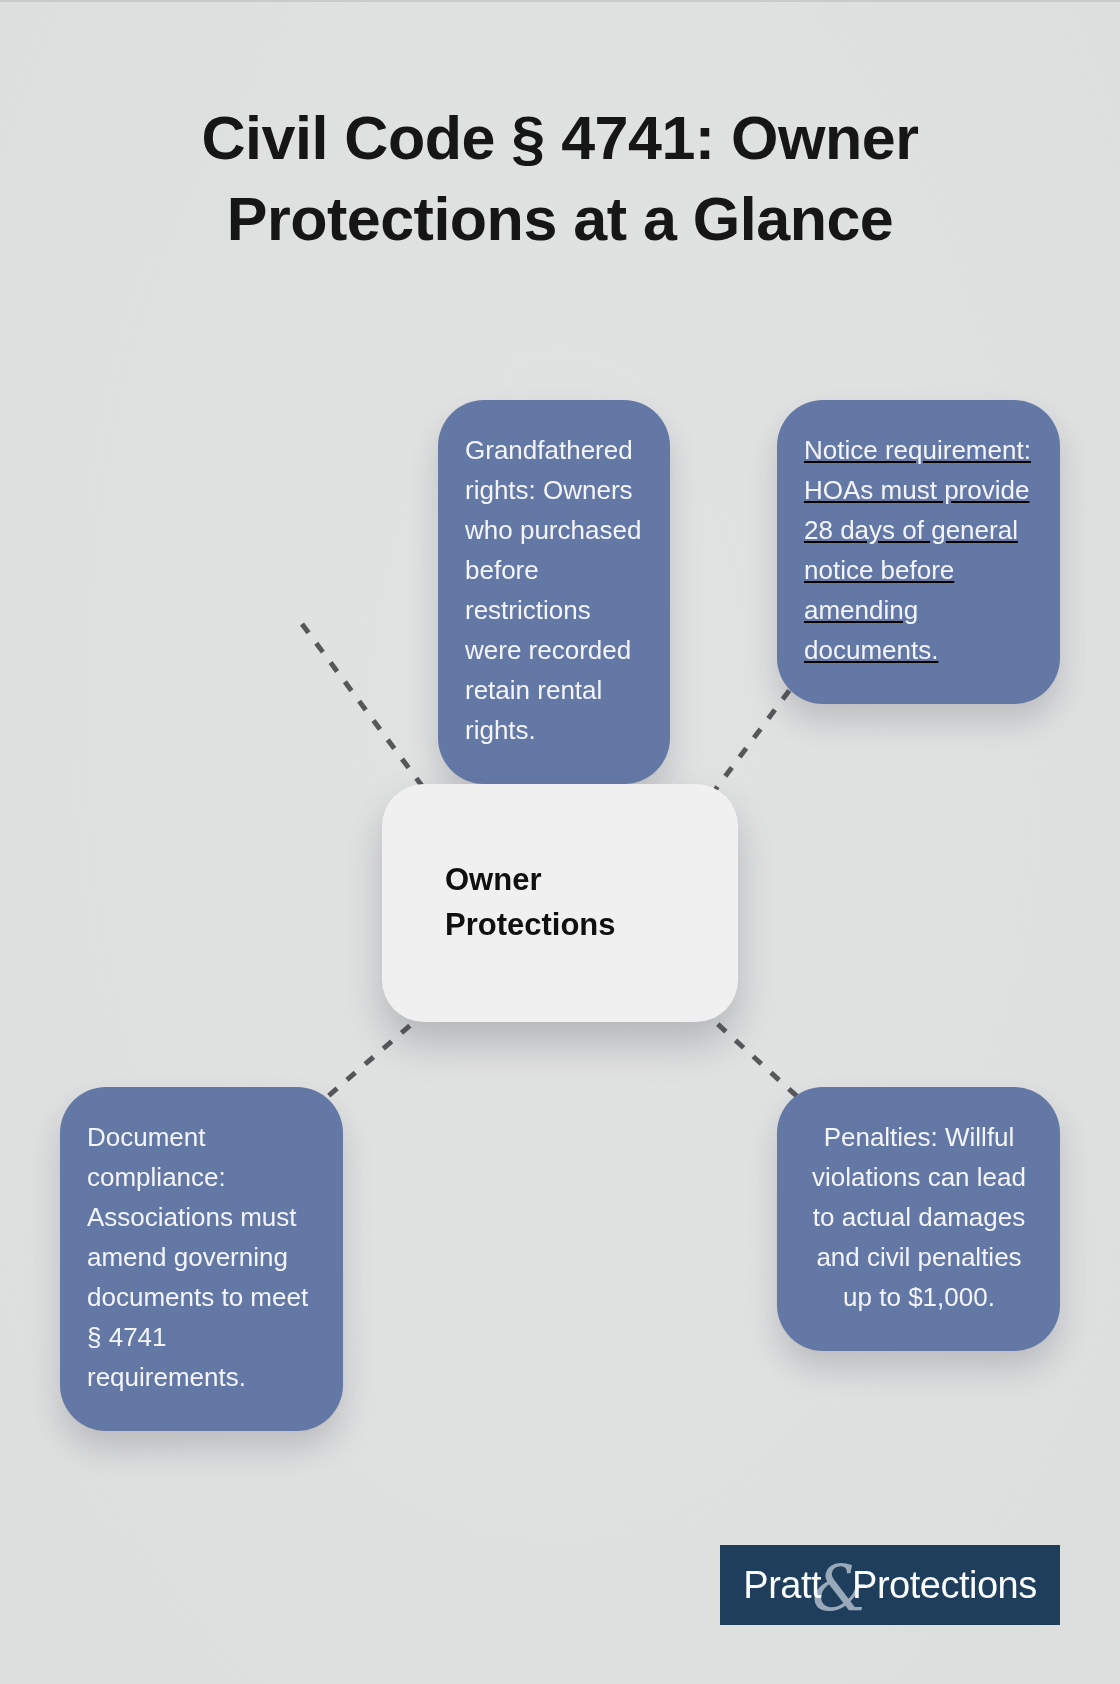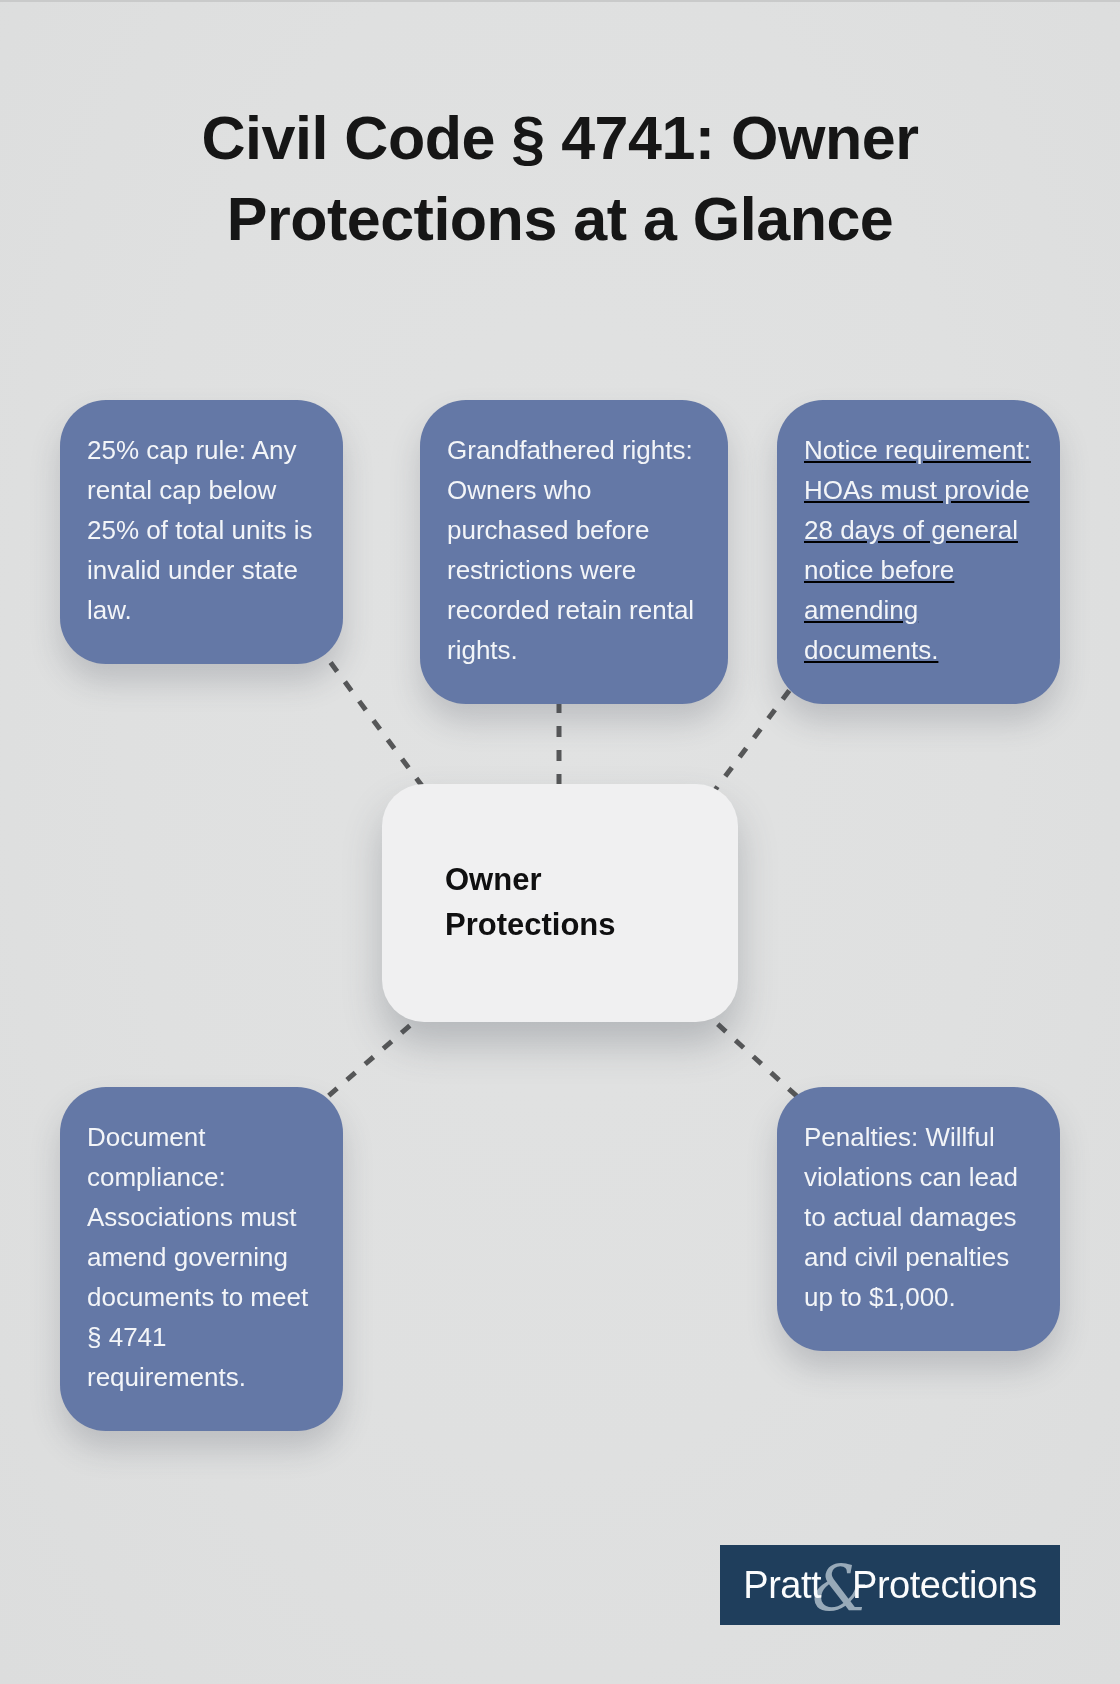--- a/index.html
+++ b/index.html
@@ -54,24 +54,24 @@
     padding:30px 26px 34px 27px;
     box-shadow:0 18px 30px rgba(70,75,85,0.22);
   }
   .bubble p{
     color:var(--box-text);
     font-size:26px;
     line-height:1.54;
     font-weight:400;
   }
   .pos-b1{left:60px;top:398px;}
-  .pos-b2{left:420px;top:398px;width:308px;}
+  .pos-b2{left:438px;top:398px;width:232px;}
   .pos-b3{left:777px;top:398px;text-decoration:underline;}
   .pos-b4{left:60px;top:1085px;}
-  .pos-b5{left:777px;top:1085px;}
+  .pos-b5{left:777px;top:1085px;text-align:center;}
   .center-node{
     position:absolute;
     z-index:2;
     left:382px;top:782px;
     width:356px;height:238px;
     background:var(--node-bg);
     border-radius:42px;
     box-shadow:0 22px 38px rgba(70,75,85,0.28);
     display:flex;align-items:center;justify-content:center;
     text-align:left;
@@ -116,23 +116,20 @@
   <h1 class="title">Civil Code § 4741: Owner Protections at a Glance</h1>
 
   <svg class="connectors" width="1120" height="1684" viewBox="0 0 1120 1684" aria-hidden="true">
     <line x1="302" y1="622" x2="428" y2="792"></line>
     <line x1="559" y1="700" x2="559" y2="786"></line>
     <line x1="818" y1="650" x2="712" y2="792"></line>
     <line x1="428" y1="1008" x2="312" y2="1108"></line>
     <line x1="700" y1="1006" x2="812" y2="1108"></line>
   </svg>
 
-  <div class="bubble pos-b1">
-    <p>25% cap rule: Any rental cap below 25% of total units is invalid under state law.</p>
-  </div>
 
   <div class="bubble pos-b2">
     <p>Grandfathered rights: Owners who purchased before restrictions were recorded retain rental rights.</p>
   </div>
 
   <div class="bubble pos-b3">
     <p>Notice requirement: HOAs must provide 28 days of general notice before amending documents.</p>
   </div>
 
   <div class="center-node">

